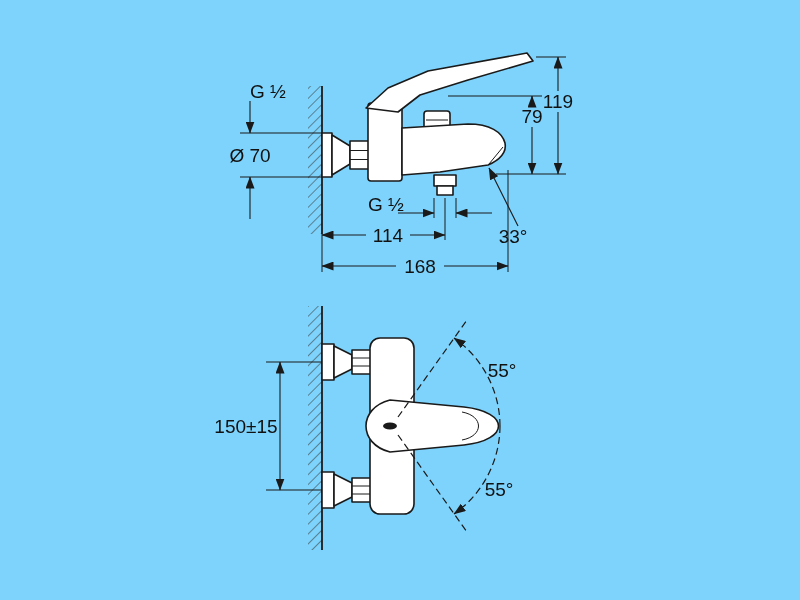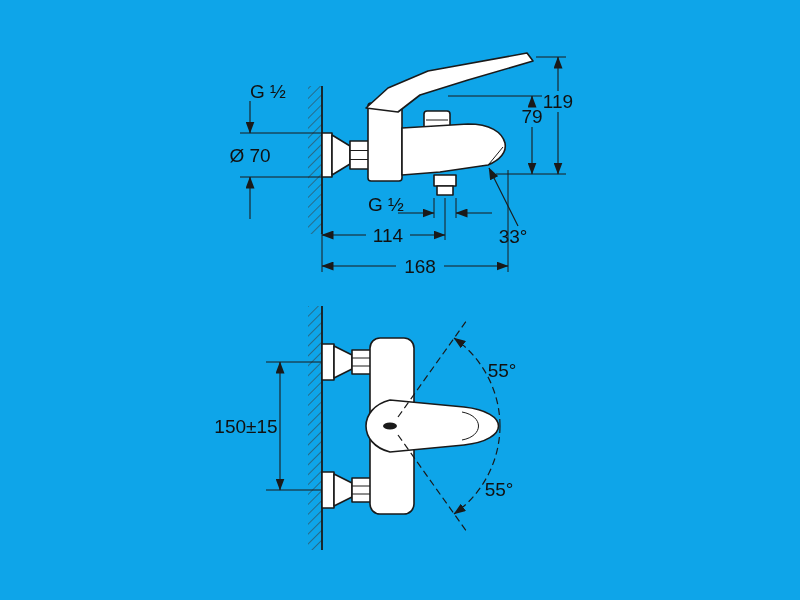--- a/index.html
+++ b/index.html
@@ -1,19 +1,19 @@
 <!DOCTYPE html>
 <html><head>
 <meta charset="utf-8">
 <style>
   html, body { margin: 0; padding: 0; background: #ffffff; }
   .canvas {
     position: relative;
     width: 800px; height: 600px;
-    background: #0ea5e9;
+    background: #7dd3fc;
     outline: 1px solid #c9c9c9;
     overflow: hidden;
     font-family: "Liberation Sans", sans-serif;
   }
   svg { display: block; }
   .obj   { stroke: #1a1a1a; stroke-width: 1.6; fill: #ffffff; stroke-linejoin: round; }
   .objnf { stroke: #1a1a1a; stroke-width: 1.4; fill: none; stroke-linejoin: round; }
   .wall  { stroke: #1a1a1a; stroke-width: 1.8; fill: none; }
   .thin  { stroke: #1a1a1a; stroke-width: 1;   fill: none; }
   .dim   { stroke: #1a1a1a; stroke-width: 1.1; fill: none; }

